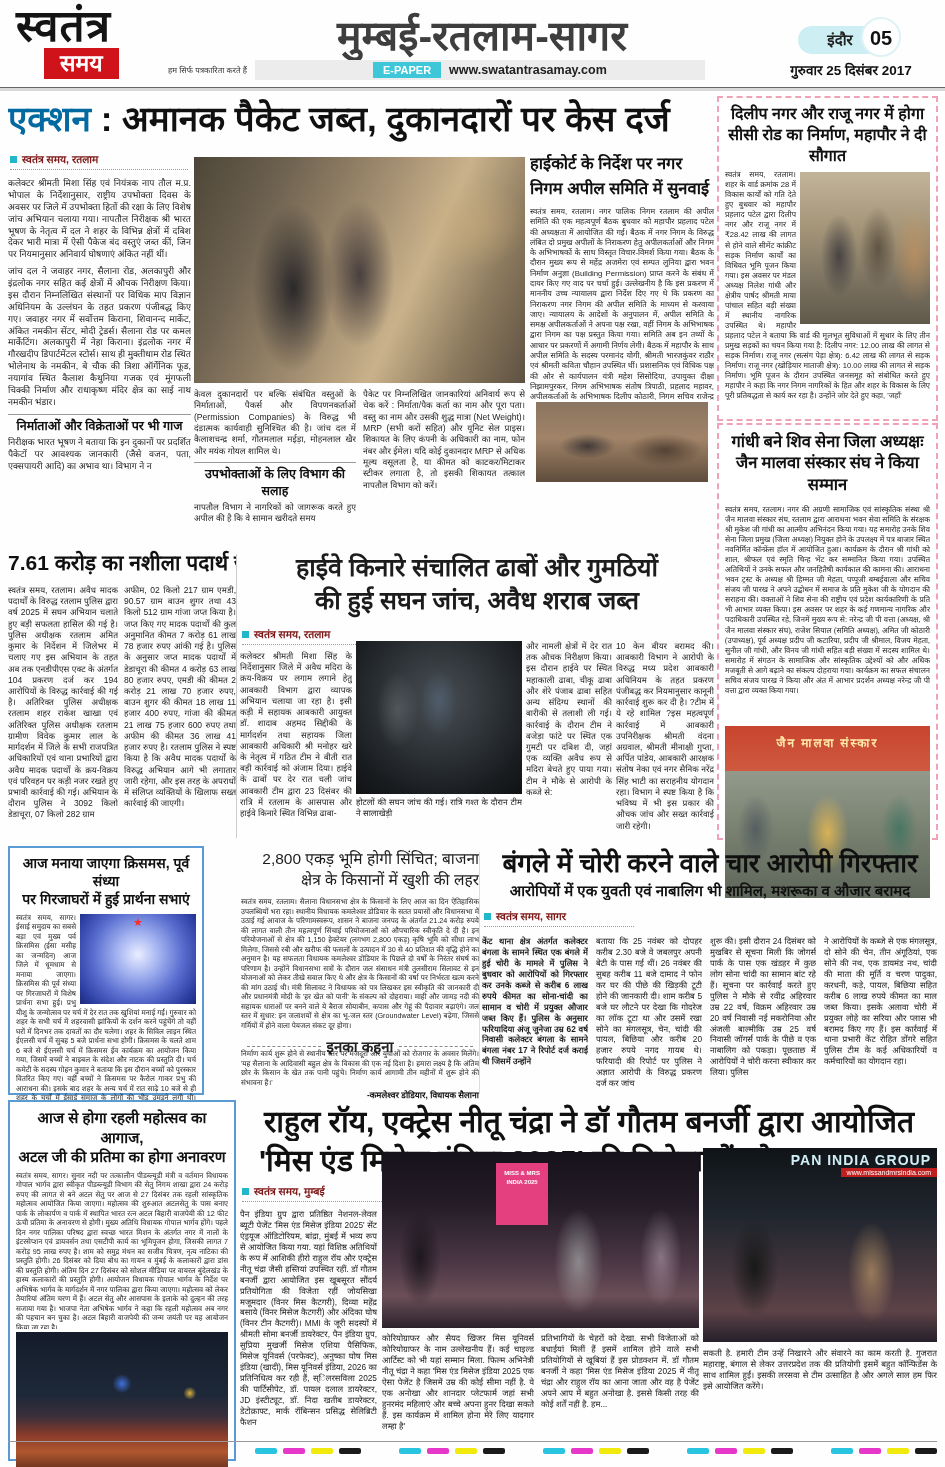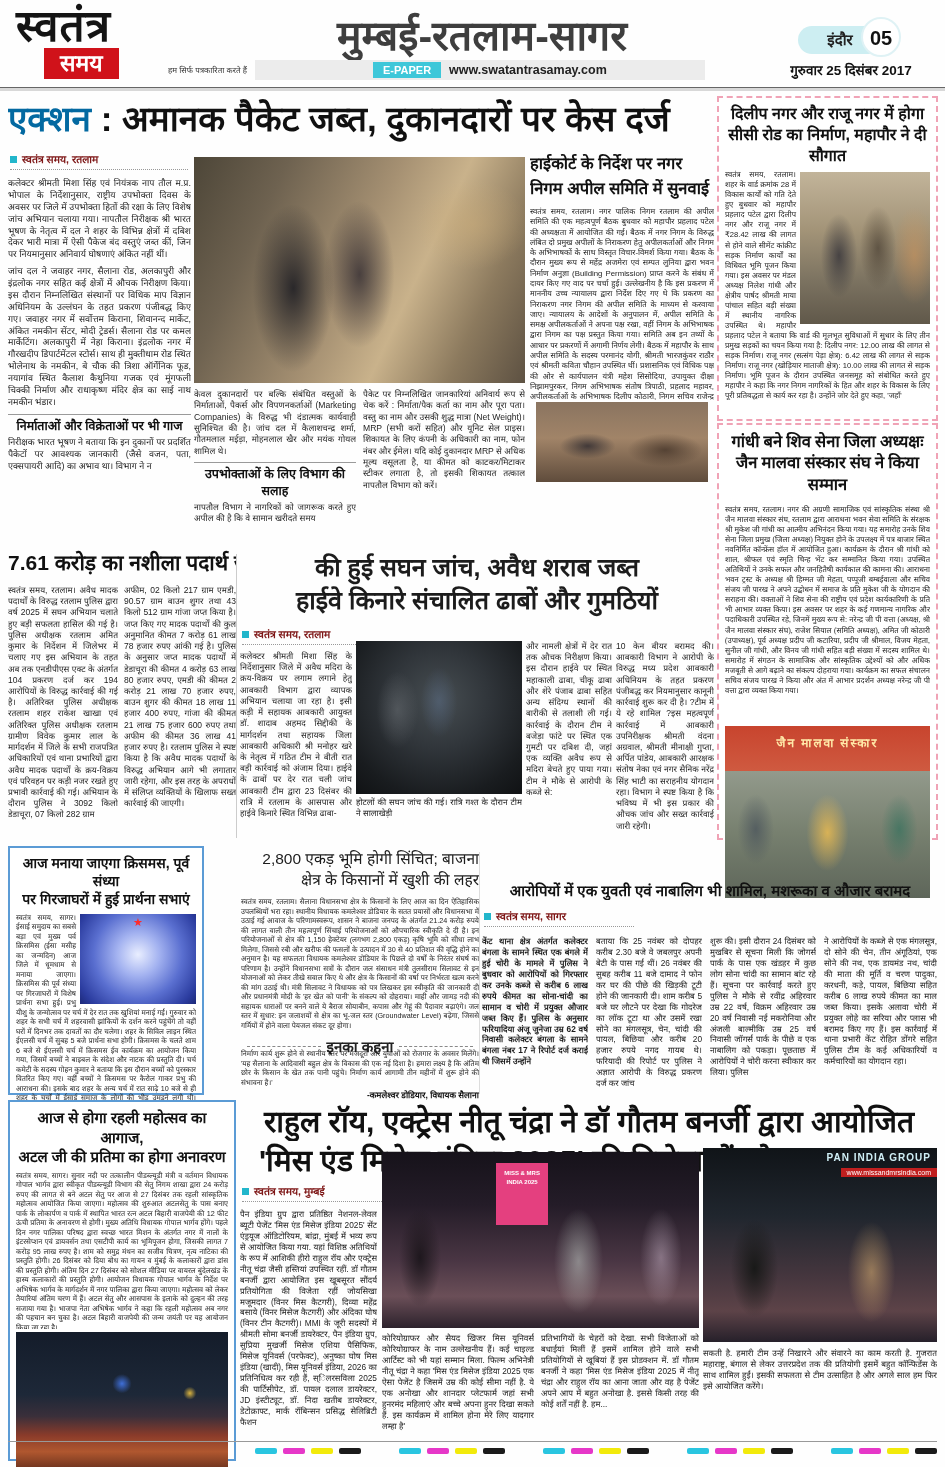--- a/index.html
+++ b/index.html
@@ -118,21 +118,21 @@
   #pg-photo1{left:382px;top:1152px;width:317px;height:176px;
     background:radial-gradient(ellipse 30px 70px at 12% 60%,rgba(25,20,25,.9),transparent 70%),
                radial-gradient(ellipse 35px 75px at 62% 62%,rgba(220,235,225,.45),transparent 70%),
                radial-gradient(ellipse 30px 70px at 88% 60%,rgba(230,210,230,.4),transparent 70%),
                linear-gradient(180deg,#16121a 0%,#241c28 30%,#4a3644 62%,#6b4f58 82%,#2c222c 100%);}
   #pg-photo1-banner{position:absolute;left:36%;top:6%;width:52px;height:62px;background:#e4407f;color:#fff;font-size:6px;font-weight:bold;text-align:center;line-height:1.5;padding-top:6px;box-sizing:border-box;}
   #pg-photo2{left:703px;top:1148px;width:234px;height:194px;
     background:radial-gradient(ellipse 34px 70px at 22% 62%,rgba(20,22,20,.9),transparent 70%),
                radial-gradient(ellipse 34px 72px at 72% 64%,rgba(235,190,120,.5),transparent 70%),
                linear-gradient(180deg,#101418 0%,#20262e 35%,#45363e 66%,#5d4348 84%,#26202a 100%);}
-  #pg-photo2-logo{position:absolute;top:4px;right:6px;color:#cfeef5;font-size:10px;font-weight:bold;letter-spacing:1px;}
+  #pg-photo2-logo{position:absolute;top:4px;right:6px;color:#cfeef5;font-size:14px;font-weight:bold;letter-spacing:1px;}
   #pg-photo2-url{position:absolute;top:20px;right:0;background:#c01f1f;color:#fff;font-size:7px;padding:1px 6px;}
   #pg-colA{left:382px;top:1333px;width:152px;height:104px;font-size:8.3px;}
   #pg-colB{left:541px;top:1333px;width:158px;height:104px;font-size:8.3px;}
   #pg-colC{left:703px;top:1348px;width:234px;height:86px;font-size:8.3px;}
   #bottom-rule{left:8px;top:1441px;width:929px;height:1px;background:#999;}
   #cmyk{left:255px;top:1448px;width:682px;display:flex;justify-content:space-between;}
   .cmyk-group{display:flex;gap:6px;}
   .cmyk-bar{width:22px;height:6px;border-radius:2px;}
   .c-c{background:#29c5e0}.c-m{background:#e637c8}.c-y{background:#f2ea0a}.c-k{background:#1a1a1a}
 </style>
@@ -161,21 +161,21 @@
   </div>
   <div class="abs byline" id="lead-byline">स्वतंत्र समय, रतलाम</div>
   <div class="abs body-txt" id="lead-col1">
     <p>कलेक्टर श्रीमती मिशा सिंह एवं नियंत्रक नाप तौल म.प्र. भोपाल के निर्देशानुसार, राष्ट्रीय उपभोक्ता दिवस के अवसर पर जिले में उपभोक्ता हितों की रक्षा के लिए विशेष जांच अभियान चलाया गया। नापतौल निरीक्षक श्री भारत भूषण के नेतृत्व में दल ने शहर के विभिन्न क्षेत्रों में दबिश देकर भारी मात्रा में ऐसी पैकेज बंद वस्तुएं जब्त कीं, जिन पर नियमानुसार अनिवार्य घोषणाएं अंकित नहीं थीं।</p>
     <p>जांच दल ने जवाहर नगर, सैलाना रोड, अलकापुरी और इंद्रलोक नगर सहित कई क्षेत्रों में औचक निरीक्षण किया। इस दौरान निम्नलिखित संस्थानों पर विधिक माप विज्ञान अधिनियम के उल्लंघन के तहत प्रकरण पंजीबद्ध किए गए। जवाहर नगर में सर्वोत्तम किराना, शिवानन्द मार्केट, अंकित नमकीन सेंटर, मोदी ट्रेडर्स। सैलाना रोड पर कमल मार्केटिंग। अलकापुरी में नेहा किराना। इंद्रलोक नगर में गौरखदीप डिपार्टमेंटल स्टोर्स। साथ ही मुक्तीधाम रोड स्थित भोलेनाथ के नमकीन, बे चौक की त्रिशा ऑर्गेनिक फूड, नयागांव स्थित कैलाश कैथुनिया गजक एवं मूंगफली चिक्की निर्माण और राधाकृष्ण मंदिर क्षेत्र का साई नाथ नमकीन भंडार।</p>
     <div class="subhead">निर्माताओं और विक्रेताओं पर भी गाज</div>
     <p>निरीक्षक भारत भूषण ने बताया कि इन दुकानों पर प्रदर्शित पैकेटों पर आवश्यक जानकारी (जैसे वजन, पता, एक्सपायरी आदि) का अभाव था। विभाग ने न</p>
   </div>
   <div class="ph" id="lead-photo"></div>
   <div class="abs body-txt" id="lead-colA">
-    <p style="margin:0">केवल दुकानदारों पर बल्कि संबंधित वस्तुओं के निर्माताओं, पैकर्स और विपणनकर्ताओं (Marketing Companies) के विरुद्ध भी दंडात्मक कार्यवाही सुनिश्चित की है। जांच दल में कैलाशचन्द्र शर्मा, गौतमलाल मईड़ा, मोहनलाल खैर और मयंक गोयल शामिल थे।</p>
+    <p style="margin:0">केवल दुकानदारों पर बल्कि संबंधित वस्तुओं के निर्माताओं, पैकर्स और विपणनकर्ताओं (Permission Companies) के विरुद्ध भी दंडात्मक कार्यवाही सुनिश्चित की है। जांच दल में कैलाशचन्द्र शर्मा, गौतमलाल मईड़ा, मोहनलाल खैर और मयंक गोयल शामिल थे।</p>
     <div class="subhead">उपभोक्ताओं के लिए विभाग की सलाह</div>
     <p style="margin:0">नापतौल विभाग ने नागरिकों को जागरूक करते हुए अपील की है कि वे सामान खरीदते समय</p>
   </div>
   <div class="abs body-txt" id="lead-colB">पैकेट पर निम्नलिखित जानकारियां अनिवार्य रूप से चेक करें : निर्माता/पैक कर्ता का नाम और पूरा पता। वस्तु का नाम और उसकी शुद्ध मात्रा (Net Weight)। MRP (सभी करों सहित) और यूनिट सेल प्राइस। शिकायत के लिए कंपनी के अधिकारी का नाम, फोन नंबर और ईमेल। यदि कोई दुकानदार MRP से अधिक मूल्य वसूलता है, या कीमत को काटकर/मिटाकर स्टीकर लगाता है, तो इसकी शिकायत तत्काल नापतौल विभाग को करें।</div>
 
   <div class="abs" id="court-headline">हाईकोर्ट के निर्देश पर नगर निगम अपील समिति में सुनवाई</div>
   <div class="abs body-txt" id="court-body">स्वतंत्र समय, रतलाम। नगर पालिक निगम रतलाम की अपील समिति की एक महत्वपूर्ण बैठक बुधवार को महापौर प्रहलाद पटेल की अध्यक्षता में आयोजित की गई। बैठक में नगर निगम के विरुद्ध लंबित दो प्रमुख अपीलों के निराकरण हेतु अपीलकर्ताओं और निगम के अभिभाषकों के साथ विस्तृत विचार-विमर्श किया गया। बैठक के दौरान मुख्य रूप से महेंद्र अजमेरा एवं सम्पत लुनिया द्वारा भवन निर्माण अनुज्ञा (Building Permission) प्राप्त करने के संबंध में दायर किए गए वाद पर चर्चा हुई। उल्लेखनीय है कि इस प्रकरण में माननीय उच्च न्यायालय द्वारा निर्देश दिए गए थे कि प्रकरण का निराकरण नगर निगम की अपील समिति के माध्यम से करवाया जाए। न्यायालय के आदेशों के अनुपालन में, अपील समिति के समक्ष अपीलकर्ताओं ने अपना पक्ष रखा, वहीं निगम के अभिभाषक द्वारा निगम का पक्ष प्रस्तुत किया गया। समिति अब इन तथ्यों के आधार पर प्रकरणों में अगामी निर्णय लेगी। बैठक में महापौर के साथ अपील समिति के सदस्य परमानंद योगी, श्रीमती भारजकुंवर राठौर एवं श्रीमती कविता चौहान उपस्थित थीं। प्रशासनिक एवं विधिक पक्ष की ओर से कार्यपालन यंत्री महेश सिसोदिया, उपायुक्त दीक्षा निझामपुरकर, निगम अभिभाषक संतोष त्रिपाठी, प्रहलाद महावर, अपीलकर्ताओं के अभिभाषक दिलीप कोठारी, निगम सचिव राजेन्द्र शर्मा एवं राजेन्द्र पुरोहित मुख्य रूप से उपस्थित रहे।</div>
   <div class="ph" id="court-photo"></div>
 
   <div class="pink-box" id="boxA">
@@ -193,22 +193,22 @@
       <div id="boxB-banner">जैन मालवा संस्कार</div>
     </div>
   </div>
 
   <div class="abs vrule" id="rule-v1"></div>
   <div class="abs nowrap hl" id="drugs-headline">7.61 करोड़ का नशीला पदार्थ जप्त</div>
   <div class="abs body-txt" id="drugs-c1">स्वतंत्र समय, रतलाम। अवैध मादक पदार्थों के विरुद्ध रतलाम पुलिस द्वारा वर्ष 2025 में सघन अभियान चलाते हुए बड़ी सफलता हासिल की गई है। पुलिस अधीक्षक रतलाम अमित कुमार के निर्देशन में जिलेभर में चलाए गए इस अभियान के तहत अब तक एनडीपीएस एक्ट के अंतर्गत 104 प्रकरण दर्ज कर 194 आरोपियों के विरुद्ध कार्रवाई की गई है। अतिरिक्त पुलिस अधीक्षक रतलाम शहर राकेश खाखा एवं अतिरिक्त पुलिस अधीक्षक रतलाम ग्रामीण विवेक कुमार लाल के मार्गदर्शन में जिले के सभी राजपत्रित अधिकारियों एवं थाना प्रभारियों द्वारा अवैध मादक पदार्थों के क्रय-विक्रय एवं परिवहन पर कड़ी नजर रखते हुए प्रभावी कार्रवाई की गई। अभियान के दौरान पुलिस ने 3092 किलो डेडाचूरा, 07 किलो 282 ग्राम</div>
   <div class="abs body-txt" id="drugs-c2">अफीम, 02 किलो 217 ग्राम एमडी, 90.57 ग्राम बाउन शुगर तथा 43 किलो 512 ग्राम गांजा जप्त किया है। जप्त किए गए मादक पदार्थों की कुल अनुमानित कीमत 7 करोड़ 61 लाख 78 हजार रुपए आंकी गई है। पुलिस के अनुसार जप्त मादक पदार्थों में डेडाचूरा की कीमत 4 करोड़ 63 लाख 80 हजार रुपए, एमडी की कीमत 2 करोड़ 21 लाख 70 हजार रुपए, बाउन शुगर की कीमत 18 लाख 11 हजार 400 रुपए, गांजा की कीमत 21 लाख 75 हजार 600 रुपए तथा अफीम की कीमत 36 लाख 41 हजार रुपए है। रतलाम पुलिस ने स्पष्ट किया है कि अवैध मादक पदार्थों के विरुद्ध अभियान आगे भी लगातार जारी रहेगा, और इस तरह के अपराधों में संलिप्त व्यक्तियों के खिलाफ सख्त कार्रवाई की जाएगी।</div>
 
   <div class="abs" id="hw-headline">
+    <div>हाईवे किनारे संचालित ढाबों और गुमठियों</div>
     <div>की हुई सघन जांच, अवैध शराब जब्त</div>
-    <div>हाईवे किनारे संचालित ढाबों और गुमठियों</div>
   </div>
   <div class="abs byline" id="hw-byline">स्वतंत्र समय, रतलाम</div>
   <div class="abs body-txt" id="hw-col1">कलेक्टर श्रीमती मिशा सिंह के निर्देशानुसार जिले में अवैध मदिरा के क्रय-विक्रय पर लगाम लगाने हेतु आबकारी विभाग द्वारा व्यापक अभियान चलाया जा रहा है। इसी कड़ी में सहायक आबकारी आयुक्त डॉ. शादाब अहमद सिद्दीकी के मार्गदर्शन तथा सहायक जिला आबकारी अधिकारी श्री मनोहर खरे के नेतृत्व में गठित टीम ने बीती रात बड़ी कार्रवाई को अंजाम दिया। हाईवे के ढाबों पर देर रात चली जांच आबकारी टीम द्वारा 23 दिसंबर की रात्रि में रतलाम के आसपास और हाईवे किनारे स्थित विभिन्न ढाबा-</div>
   <div class="ph" id="hw-photo"></div>
   <div class="abs body-txt" id="hw-col3">और नामली क्षेत्रों में देर रात तक औचक निरीक्षण किया। इस दौरान हाईवे पर स्थित महाकाली ढाबा, चीकू ढाबा और शेरे पंजाब ढाबा सहित अन्य संदिग्ध स्थानों की बारीकी से तलाशी ली गई। कार्रवाई के दौरान टीम ने बजेड़ा फांटे पर स्थित एक गुमटी पर दबिश दी, जहां एक व्यक्ति अवैध रूप से मदिरा बेचते हुए पाया गया। टीम ने मौके से आरोपी के कब्जे से:</div>
   <div class="abs" id="hw-caption">होटलों की सघन जांच की गई। रात्रि गश्त के दौरान टीम ने सालाखेड़ी</div>
   <div class="abs body-txt" id="hw-col4">10 केन बीयर बरामद की। आबकारी विभाग ने आरोपी के विरुद्ध मध्य प्रदेश आबकारी अधिनियम के तहत प्रकरण पंजीबद्ध कर नियमानुसार कानूनी कार्रवाई शुरू कर दी है। ?टीम में ये रहे शामिल ?इस महत्वपूर्ण कार्रवाई में आबकारी उपनिरीक्षक श्रीमती वंदना अग्रवाल, श्रीमती मीनाक्षी गुप्ता, अर्पित पांडेय, आबकारी आरक्षक संतोष नेका एवं नगर सैनिक नरेंद्र सिंह भाटी का सराहनीय योगदान रहा। विभाग ने स्पष्ट किया है कि भविष्य में भी इस प्रकार की औचक जांच और सख्त कार्रवाई जारी रहेगी।</div>
 
   <div class="blue-box" id="xmas-box">
     <div class="box-head">
@@ -228,20 +228,21 @@
     <div>क्षेत्र के किसानों में खुशी की लहर</div>
   </div>
   <div class="abs body-txt" id="irr-body">स्वतंत्र समय, रतलाम। सैलाना विधानसभा क्षेत्र के किसानों के लिए आज का दिन ऐतिहासिक उपलब्धियों भरा रहा। स्थानीय विधायक कमलेश्वर डोडियार के सतत प्रयासों और विधानसभा में उठाई गई आवाज के परिणामस्वरूप, शासन ने बाजना जनपद के अंतर्गत 21.24 करोड़ रुपये की लागत वाली तीन महत्वपूर्ण सिंचाई परियोजनाओं को औपचारिक स्वीकृति दे दी है। इन परियोजनाओं से क्षेत्र की 1,150 हेक्टेयर (लगभग 2,800 एकड़) कृषि भूमि को सीधा लाभ मिलेगा, जिससे रबी और खरीफ की फसलों के उत्पादन में 30 से 40 प्रतिशत की वृद्धि होने का अनुमान है। यह सफलता विधायक कमलेश्वर डोडियार के पिछले दो वर्षों के निरंतर संघर्ष का परिणाम है। उन्होंने विधानसभा सत्रों के दौरान जल संसाधन मंत्री तुलसीराम सिलावट से इन योजनाओं को लेकर तीखे सवाल किए थे और क्षेत्र के किसानों की वर्षा पर निर्भरता खत्म करने की मांग उठाई थी। मंत्री सिलावट ने विधायक को पत्र लिखकर इस स्वीकृति की जानकारी दी और प्रधानमंत्री मोदी के 'हर खेत को पानी' के संकल्प को दोहराया। माही और जामड़ नदी की सहायक धाराओं पर बनने वाले ये बैराज सोयाबीन, कपास और गेहूं की पैदावार बढ़ाएंगे। जल स्तर में सुधार: इन जलाशयों से क्षेत्र का भू-जल स्तर (Groundwater Level) बढ़ेगा, जिससे गर्मियों में होने वाला पेयजल संकट दूर होगा।</div>
   <div class="abs" id="irr-divider">
       <span>इनका कहना</span>
     </div>
   <div class="abs body-txt" id="irr-quote">निर्माण कार्य शुरू होने से स्थानीय स्तर पर मजदूरों और युवाओं को रोजगार के अवसर मिलेंगे। 'यह सैलाना के आदिवासी बहुल क्षेत्र के विकास की एक नई दिशा है। हमारा लक्ष्य है कि अंतिम छोर के किसान के खेत तक पानी पहुंचे। निर्माण कार्य आगामी तीन महीनों में शुरू होने की संभावना है।'</div>
   <div class="abs" id="irr-sign">-कमलेश्वर डोडियार, विधायक सैलाना</div>
   <div class="abs vrule" id="rule-v2"></div>
 
+  <div class="abs nowrap hl" id="theft-head">बंगले में चोरी करने वाले चार आरोपी गिरफ्तार</div>
   <div class="abs nowrap" id="theft-sub">आरोपियों में एक युवती एवं नाबालिग भी शामिल, मशरूका व औजार बरामद</div>
   <div class="abs byline" id="theft-byline">स्वतंत्र समय, सागर</div>
   <div class="abs body-txt theft-col" id="theft-c1">केंट थाना क्षेत्र अंतर्गत कलेक्टर बंगला के सामने स्थित एक बंगले में हुई चोरी के मामले में पुलिस ने बुधवार को आरोपियों को गिरफ्तार कर उनके कब्जे से करीब 6 लाख रुपये कीमत का सोना-चांदी का सामान व चोरी में प्रयुक्त औजार जब्त किए हैं। पुलिस के अनुसार फरियादिया अंजू जुनेजा उम्र 62 वर्ष निवासी कलेक्टर बंगला के सामने बंगला नंबर 17 ने रिपोर्ट दर्ज कराई थी जिसमें उन्होंने</div>
   <div class="abs body-txt theft-col" id="theft-c2">बताया कि 25 नवंबर को दोपहर करीब 2.30 बजे वे जबलपुर अपनी बेटी के पास गई थीं। 26 नवंबर की सुबह करीब 11 बजे दामाद ने फोन कर घर की पीछे की खिड़की टूटी होने की जानकारी दी। शाम करीब 5 बजे घर लौटने पर देखा कि गोदरेज का लॉक टूटा था और उसमें रखा सोने का मंगलसूत्र, चेन, चांदी की पायल, बिछिया और करीब 20 हजार रुपये नगद गायब थे। फरियादी की रिपोर्ट पर पुलिस ने अज्ञात आरोपी के विरुद्ध प्रकरण दर्ज कर जांच</div>
   <div class="abs body-txt theft-col" id="theft-c3">शुरू की। इसी दौरान 24 दिसंबर को मुखबिर से सूचना मिली कि जोगर्स पार्क के पास एक खंडहर में कुछ लोग सोना चांदी का सामान बांट रहे हैं। सूचना पर कार्रवाई करते हुए पुलिस ने मौके से रवींद्र अहिरवार उम्र 22 वर्ष, विक्रम अहिरवार उम्र 20 वर्ष निवासी नई मकरोनिया और अंजली बाल्मीकि उम्र 25 वर्ष निवासी जॉगर्स पार्क के पीछे व एक नाबालिग को पकड़ा। पूछताछ में आरोपियों ने चोरी करना स्वीकार कर लिया। पुलिस</div>
   <div class="abs body-txt theft-col" id="theft-c4">ने आरोपियों के कब्जे से एक मंगलसूत्र, दो सोने की चेन, तीन अंगूठियां, एक सोने की नथ, एक डायमंड नथ, चांदी की माता की मूर्ति व चरण पादुका, करधनी, कड़े, पायल, बिछिया सहित करीब 6 लाख रुपये कीमत का माल जब्त किया। इसके अलावा चोरी में प्रयुक्त लोहे का सरिया और प्लास भी बरामद किए गए हैं। इस कार्रवाई में थाना प्रभारी केंट रोहित डोंगरे सहित पुलिस टीम के कई अधिकारियों व कर्मचारियों का योगदान रहा।</div>
 
   <div class="blue-box" id="raheli-box">
     <div class="box-head">
       <div>आज से होगा रहली महोत्सव का आगाज,</div>
@@ -257,21 +258,21 @@
   <div class="abs body-txt" id="pg-col1">पैन इंडिया ग्रुप द्वारा प्रतिष्ठित नेशनल-लेवल ब्यूटी पेजेंट 'मिस एंड मिसेज इंडिया 2025' सेंट एंड्रयूज ऑडिटोरियम, बांद्रा, मुंबई में भव्य रूप से आयोजित किया गया. यहां विशिष्ठ अतिथियों के रूप में आशिकी हीरो राहुल रॉय और एक्ट्रेस नीतू चंद्रा जैसी हस्तियां उपस्थित रहीं. डॉ गौतम बनर्जी द्वारा आयोजित इस खूबसूरत सौंदर्य प्रतियोगिता की विजेता रहीं जोयसिखा मजूमदार (विनर मिस कैटगरी), दिव्या महेंद्र बसाये (विनर मिसेज कैटगरी) और अंदिका घोष (विनर टीन कैटगरी)। MMI के जूरी सदस्यों में श्रीमती सोमा बनर्जी डायरेक्टर, पैन इंडिया ग्रुप, सुप्रिया मुखर्जी मिसेज एशिया पैसिफिक, मिसेज यूनिवर्स (परफेक्ट), अनुष्का घोष मिस इंडिया (खादी), मिस यूनिवर्स इंडिया, 2026 का प्रतिनिधित्व कर रही हैं, स्िलरसविला 2025 की पार्टिसीपेट, डॉ. पायल दलाल डायरेक्टर, JD इंस्टीट्यूट, डॉ. निदा खतीब डायरेक्टर, डेटोक्राफ्ट, मार्क रॉबिन्सन प्रसिद्ध सेलिब्रिटी फैशन</div>
   <div class="ph" id="pg-photo1">
     <div id="pg-photo1-banner">MISS &amp; MRS INDIA 2025</div>
   </div>
   <div class="ph" id="pg-photo2">
     <div id="pg-photo2-logo">PAN INDIA GROUP</div>
     <div id="pg-photo2-url">www.missandmrsindia.com</div>
   </div>
   <div class="abs body-txt" id="pg-colA">कोरियोग्राफर और सैयद खिजर मिस यूनिवर्स कोरियोग्राफर के नाम उल्लेखनीय हैं। कई चाइल्ड आर्टिस्ट को भी यहां सम्मान मिला. फिल्म अभिनेत्री नीतू चंद्रा ने कहा 'मिस एंड मिसेज इंडिया 2025 एक ऐसा पेजेंट है जिसमें उम्र की कोई सीमा नहीं है. ये एक अनोखा और शानदार प्लेटफार्म जहां सभी हुनरमंद महिलाएं और बच्चे अपना हुनर दिखा सकते हैं. इस कार्यक्रम में शामिल होना मेरे लिए यादगार लम्हा है'</div>
   <div class="abs body-txt" id="pg-colB">प्रतिभागियों के चेहरों को देखा. सभी विजेताओं को बधाईयां मिलीं हैं इसमें शामिल होने वाले सभी प्रतियोगियों से खूबियां हैं इस प्रोडक्शन में. डॉ गौतम बनर्जी ने कहा 'मिस एंड मिसेज इंडिया 2025 में नीतू चंद्रा और राहुल रॉय का आना जाता और वह है पेजेंट अपने आप में बहुत अनोखा है. इससे किसी तरह की कोई शर्तें नहीं है. हम...</div>
-  <div class="abs body-txt" id="pg-colC">सकती है. हमारी टीम उन्हें निखारने और संवारने का काम करती है. गुजरात महाराष्ट्र, बंगाल से लेकर उत्तरप्रदेश तक की प्रतियोगी इसमें बहुत कॉन्फिडेंस के साथ शामिल हुईं। इसकी सफलता से टीम उत्साहित है और अगले साल हम फिर इसे आयोजित करेंगे।</div>
+  <div class="abs body-txt" id="pg-colC">सकती है. हमारी टीम उन्हें निखारने और संवारने का काम करती है. गुजरात महाराष्ट्र, बंगाल से लेकर उत्तरप्रदेश तक की प्रतियोगी इसमें बहुत कॉन्फिडेंस के साथ शामिल हुईं। इसकी लरसवा से टीम उत्साहित है और अगले साल हम फिर इसे आयोजित करेंगे।</div>
 
   <div class="abs" id="bottom-rule"></div>
   <div class="abs" id="cmyk">
     <span class="cmyk-group">
         <span class="cmyk-bar c-c"></span>
         <span class="cmyk-bar c-m"></span>
         <span class="cmyk-bar c-y"></span>
         <span class="cmyk-bar c-k"></span>
       </span>
     <span class="cmyk-group">

